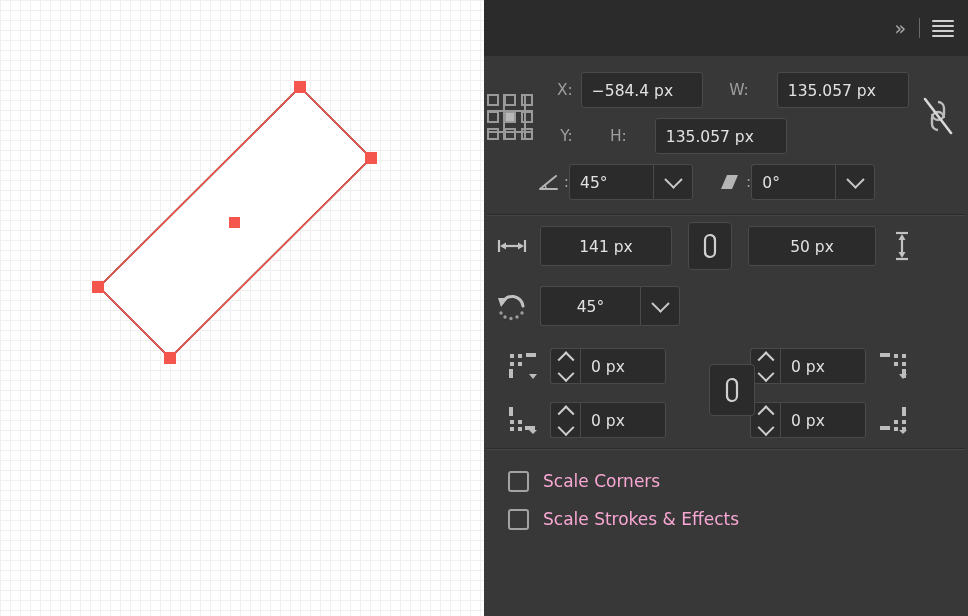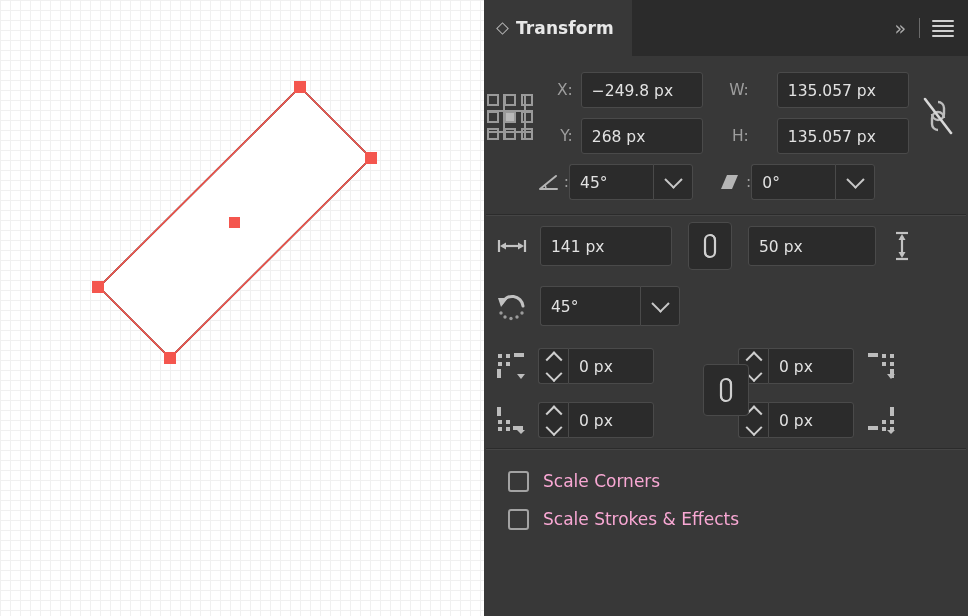--- a/index.html
+++ b/index.html
@@ -214,35 +214,35 @@
     border-bottom: 2px solid #c8c8c8;
     transform: rotate(45deg) translate(-2px,-2px);
   }
 
   
   .sec-title {
     color: #a9a9a9;
     font-size: 16.5px;
     padding: 18px 0 6px 24px;
   }
-  .rp-row { display:flex; align-items:center; padding: 6px 0; }
+  .rp-row { display:flex; align-items:center; padding: 6px 0; text-align: center; }
   .icon-box { width: 56px; display:flex; align-items:center; justify-content:center; flex:0 0 auto;}
 
   .link-btn {
     width: 42px; height: 46px;
     background: #2b2b2b;
     border: 1px solid #4a4a4a;
     border-radius: 4px;
     display:flex; align-items:center; justify-content:center;
     flex: 0 0 auto;
   }
   .link-btn.big { height: 46px; }
 
   
-  .corners { padding: 4px 0 10px 0; position: relative; }
+  .corners { padding: 4px 0 10px 0; position: relative; margin-left: 12px; }
   .cr-row { display:flex; align-items:center; }
   .stepper {
     display:flex; align-items:stretch; height: 36px;
   }
   .spin {
     width: 30px;
     background: #2b2b2b;
     border: 1px solid #4a4a4a;
     border-right: none;
     border-top-left-radius: 3px; border-bottom-left-radius: 3px;
@@ -294,24 +294,20 @@
       <rect x="164" y="352" width="12" height="12" fill="#f4564e"></rect>
       <rect x="92" y="281" width="12" height="12" fill="#f4564e"></rect>
 
       <rect x="229" y="217" width="11" height="11" fill="#f4564e"></rect>
     </svg>
   </div>
 
   <div id="panel">
 
     <div class="panel-header">
-      <div class="tab">
-        <span class="tab-diamond"></span>
-        <span>Transform</span>
-      </div>
       <div class="header-right">
         <span class="chev-double">»</span>
         <span class="vdiv"></span>
         <span class="hamburger">
           <span></span>
             <span></span>
             <span></span>
             <span></span>
         </span>
       </div>
@@ -334,28 +330,27 @@
             <span class="anchor-cell"></span>
             <span class="anchor-cell"></span>
             <span class="anchor-cell"></span>
             <span class="anchor-cell"></span>
           </div>
         </div>
 
         <div class="fields">
           <div class="row">
             <span class="lbl w-xy">X:</span>
-            <div class="input inp-xy">−249.8 px</div>
+            <div class="input inp-xy">−584.4 px</div>
             <span class="lbl w-wh">W:</span>
             <div class="input inp-wh">135.057 px</div>
           </div>
 
           <div class="row">
             <span class="lbl w-xy">Y:</span>
-            <div class="input inp-xy">268 px</div>
             <span class="lbl w-wh">H:</span>
             <div class="input inp-wh">135.057 px</div>
           </div>
 
           <div class="row-angle">
             <span class="icon-lbl">
               <svg width="22" height="20" viewBox="0 0 22 20">
                 <path d="M20 17 L3 17 L19 4" fill="none" stroke="#b5b5b5" stroke-width="2" stroke-linecap="round" stroke-linejoin="round"></path>
                 <path d="M9 17 A7 7 0 0 0 7.6 12.5" fill="none" stroke="#b5b5b5" stroke-width="1.6"></path>
               </svg>

